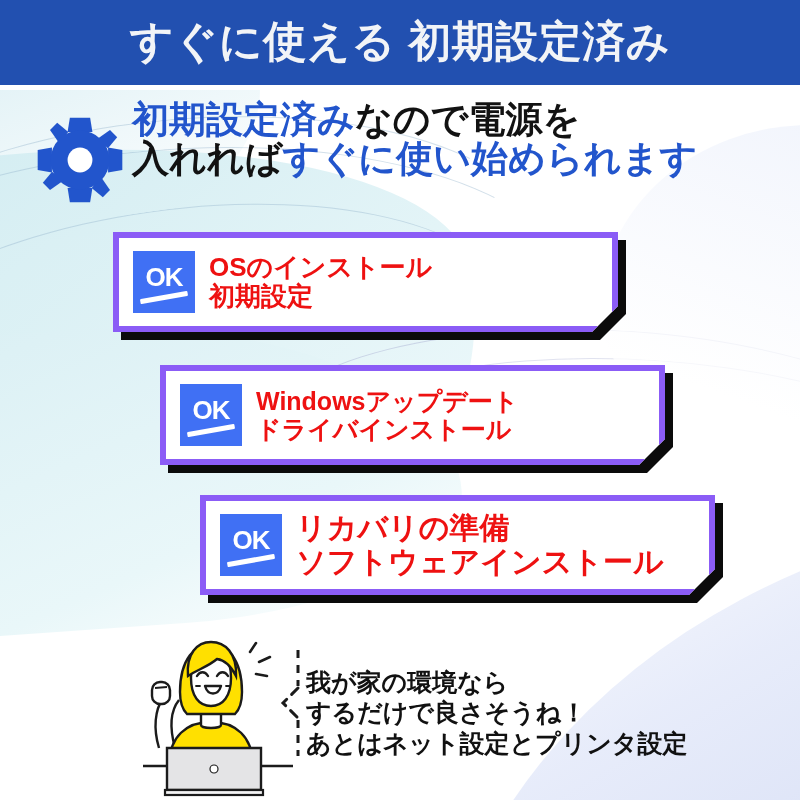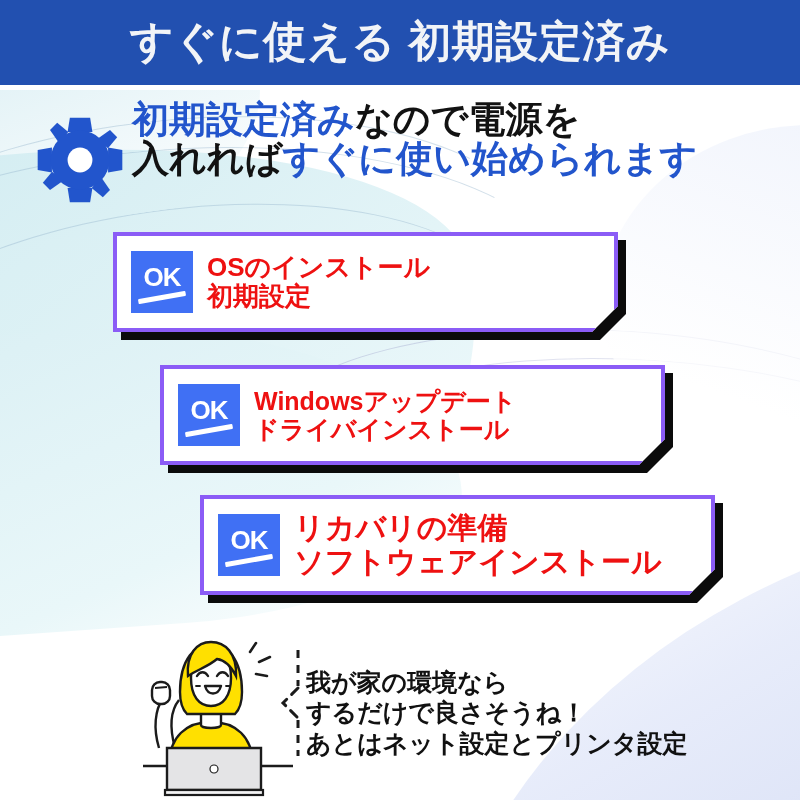--- a/index.html
+++ b/index.html
@@ -134,21 +134,21 @@
     white-space: nowrap;
   }
   .hl-blue  { color: #2255cc; }
   .hl-black { color: #121212; }
 
   
   .card {
     position: absolute;
     z-index: 7;
     background: #ffffff;
-    border: 4px solid #8b5cf6;
+    border: 6px solid #8b5cf6;
     box-sizing: border-box;
     display: flex;
     align-items: center;
     clip-path: polygon(0 0, 100% 0, 100% calc(100% - 26px), calc(100% - 26px) 100%, 0 100%);
   }
   .card-shadow {
     position: absolute;
     z-index: 6;
     background: #0b0b0b;
     clip-path: polygon(0 0, 100% 0, 100% calc(100% - 26px), calc(100% - 26px) 100%, 0 100%);

